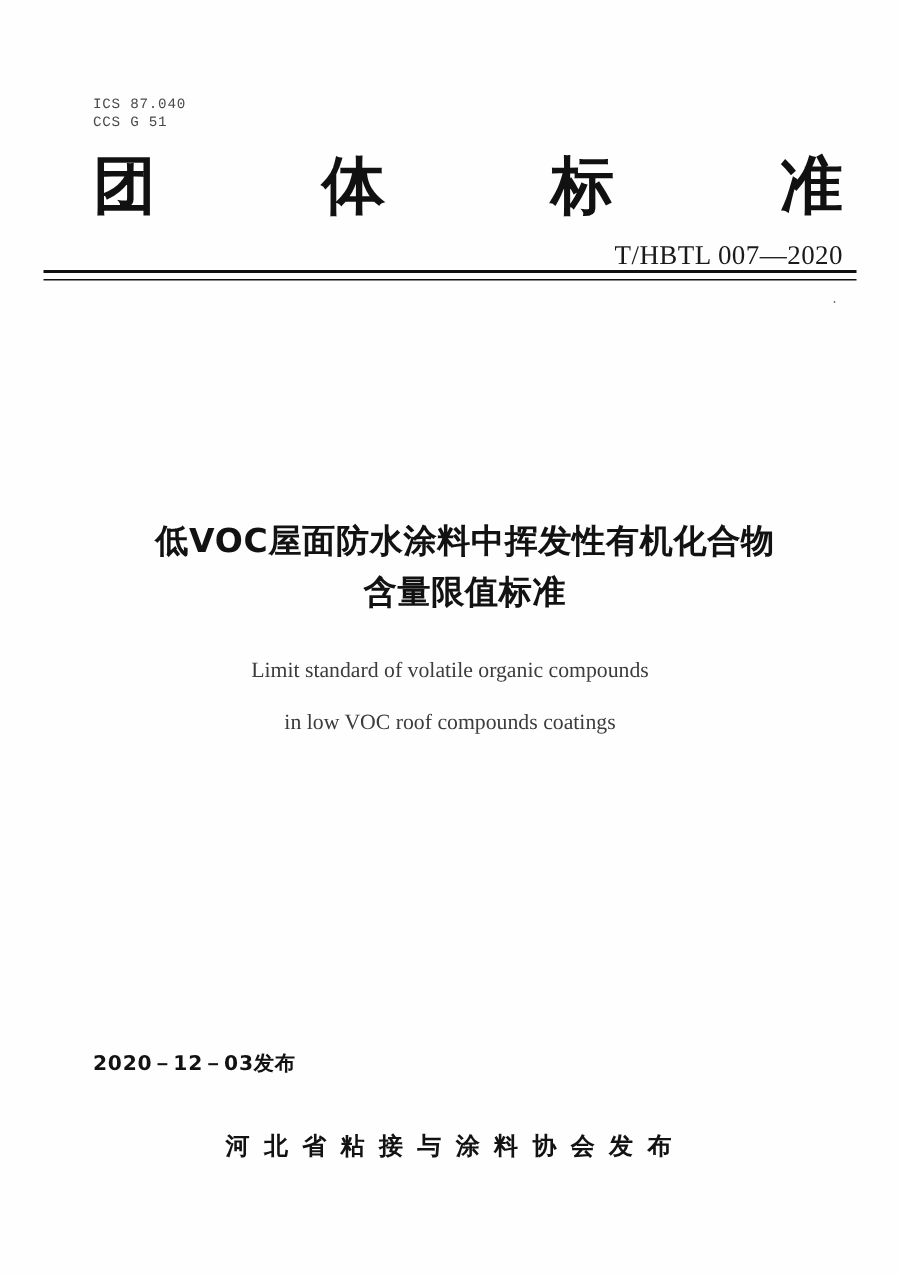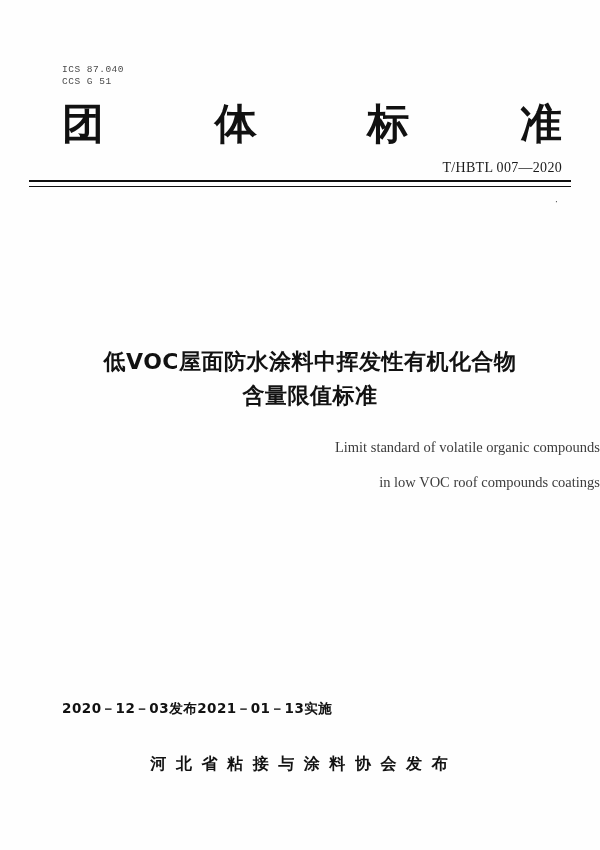--- a/index.html
+++ b/index.html
@@ -54,21 +54,21 @@
     letter-spacing: 0;
   }
   .bigtitle span { display: inline-block; }
 
   
   .stdnum {
     position: absolute;
     right: 38px;
     top: 160px;
     font-family: "Liberation Serif", serif;
-    font-size: 14px;
+    font-size: 18px;
     color: #1a1a1a;
     letter-spacing: 0.3px;
   }
 
   
   .rule-top {
     position: absolute;
     left: 29px;
     top: 180px;
     width: 542px;
@@ -107,21 +107,21 @@
     letter-spacing: 0.5px;
     padding-left: 10px;
   }
 
   
   .en-title {
     position: absolute;
     left: 0;
     top: 430px;
     width: 600px;
-    text-align: right;
+    text-align: center;
     font-family: "Liberation Serif", serif;
     font-size: 14.5px;
     line-height: 35px;
     color: #3c3c3c;
   }
 
   
   .dates {
     position: absolute;
     left: 62px;
@@ -180,19 +180,18 @@
       <div>含量限值标准</div>
     </div>
 
     <div class="en-title">
       <div>Limit standard of volatile organic compounds</div>
       <div>in low VOC roof compounds coatings</div>
     </div>
 
     <div class="dates">
       <div>2020－12－03发布</div>
-      <div>2021－01－13实施</div>
     </div>
 
     <div class="issuer">河 北 省 粘 接 与 涂 料 协 会  发  布</div>
 
   </div>
 </div>
 
 </body></html>

